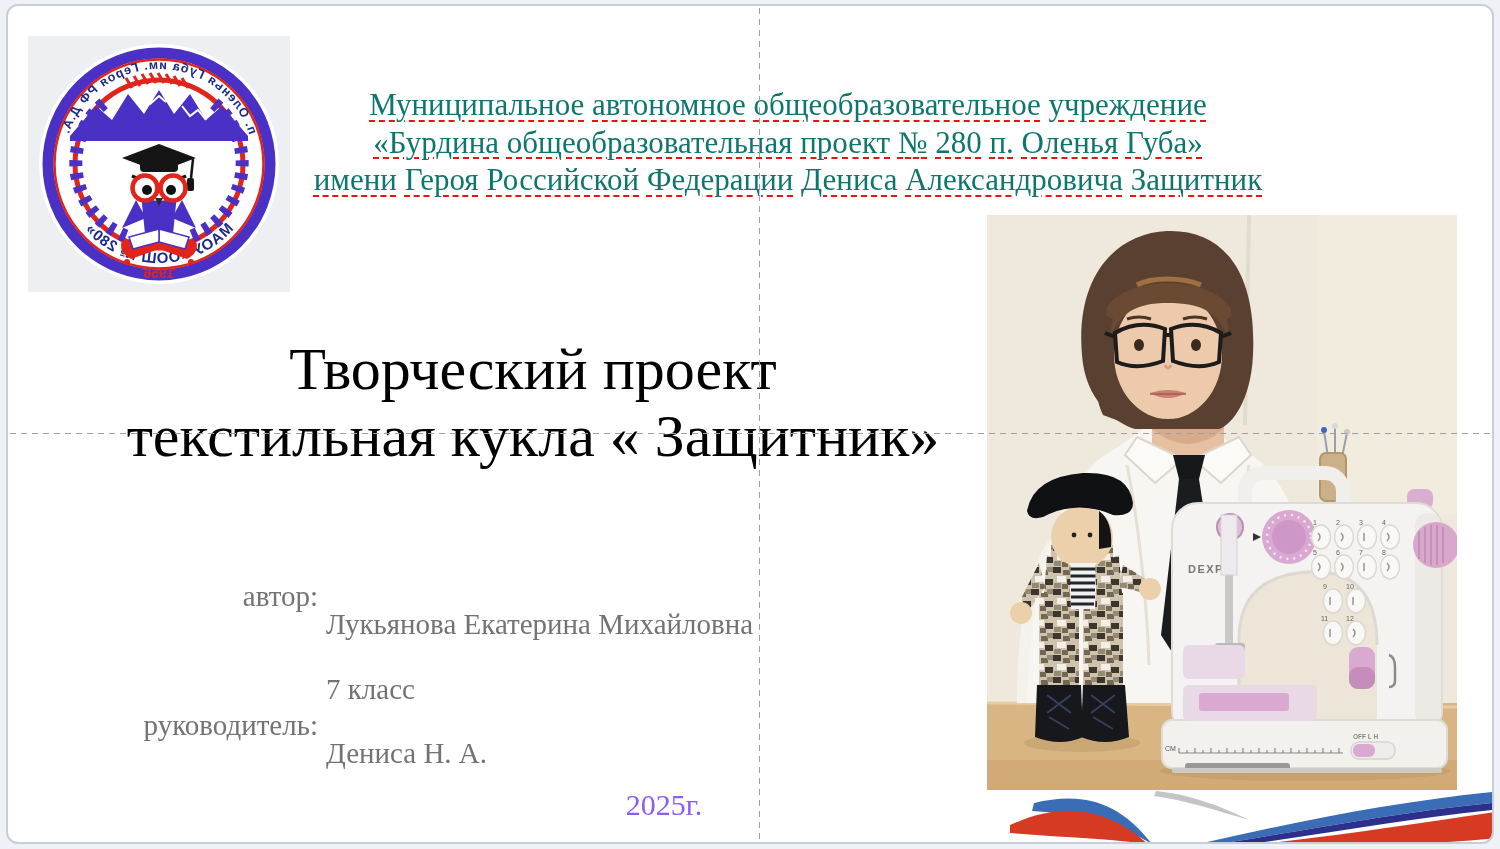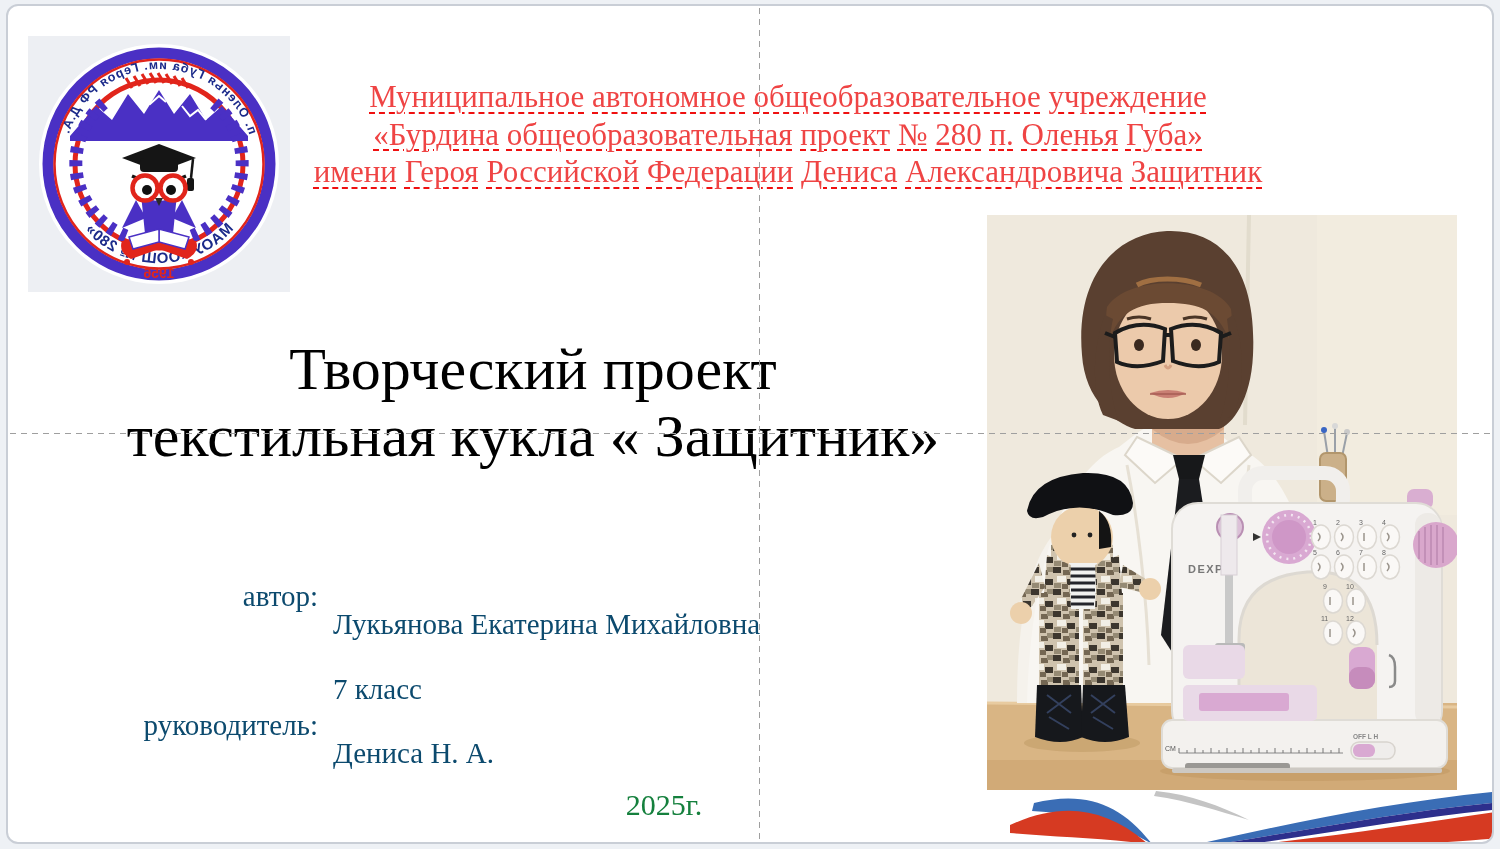--- a/index.html
+++ b/index.html
@@ -2,27 +2,27 @@
 <html><head>
 <meta charset="utf-8">
 <style>
   html,body{margin:0;padding:0;}
   body{background:#e9ecf1;font-family:"Liberation Serif", serif;}
   .stage{position:relative;width:1500px;height:849px;background:#eef1f5;overflow:hidden;}
   .slide{position:absolute;left:6px;top:4px;right:6px;bottom:5px;background:#ffffff;
          border:2px solid #c9ced6;border-radius:12px;overflow:hidden;}
   
   .abs{position:absolute;}
-  .header{left:68px;top:72px;width:1424px;text-align:center;font-size:31px;line-height:37.5px;color:#ef4444;}
+  .header{left:68px;top:80px;width:1424px;text-align:center;font-size:31px;line-height:37.5px;color:#0f766e;}
   .title{left:20px;top:330px;width:1010px;text-align:center;font-size:60px;line-height:67px;color:#000;}
-  .credits{left:92px;top:572px;display:grid;grid-template-columns:218px auto;column-gap:15px;
-           font-size:29px;line-height:36.5px;color:#0c4a6e;}
+  .credits{left:92px;top:572px;display:grid;grid-template-columns:218px auto;column-gap:8px;
+           font-size:29px;line-height:36.5px;color:#737373;}
   .credits .lbl{text-align:right;white-space:pre;}
   .credits .val{text-align:left;white-space:pre;margin-top:28px;}
-  .year{left:0;top:782px;width:1312px;text-align:center;font-size:30px;color:#15803d;}
+  .year{left:0;top:782px;width:1312px;text-align:center;font-size:30px;color:#8b5cf6;}
   .sp-word{text-decoration:underline dashed #ef1010 2px;text-underline-offset:5px;}
   .guide{position:absolute;z-index:40;pointer-events:none;}
   .guide.h{left:2px;right:2px;top:427px;height:2px;
     background:repeating-linear-gradient(90deg,#9f9f9f 0 6px,transparent 6px 11px);
     background-size:11px 1.4px;background-repeat:repeat-x;background-position:0 0;height:1.4px;}
   .guide.v{top:2px;bottom:2px;left:751px;width:1.4px;
     background:repeating-linear-gradient(180deg,#9f9f9f 0 6px,transparent 6px 11px);}
   svg text{font-family:"Liberation Sans", sans-serif;}
 </style>
 </head>

